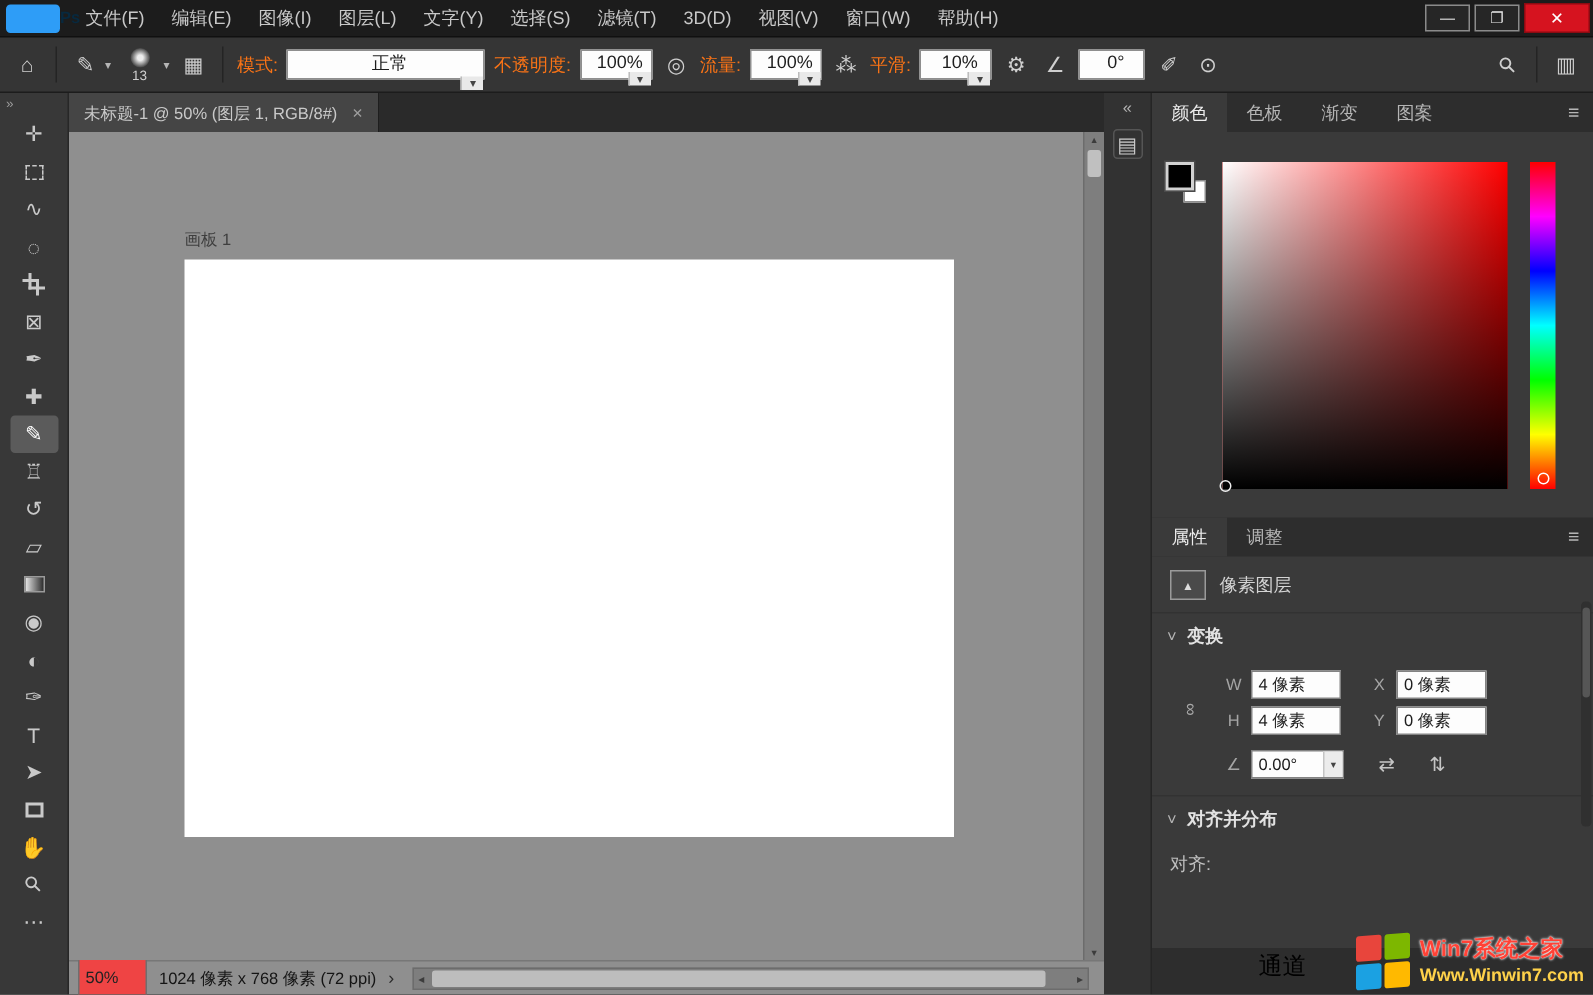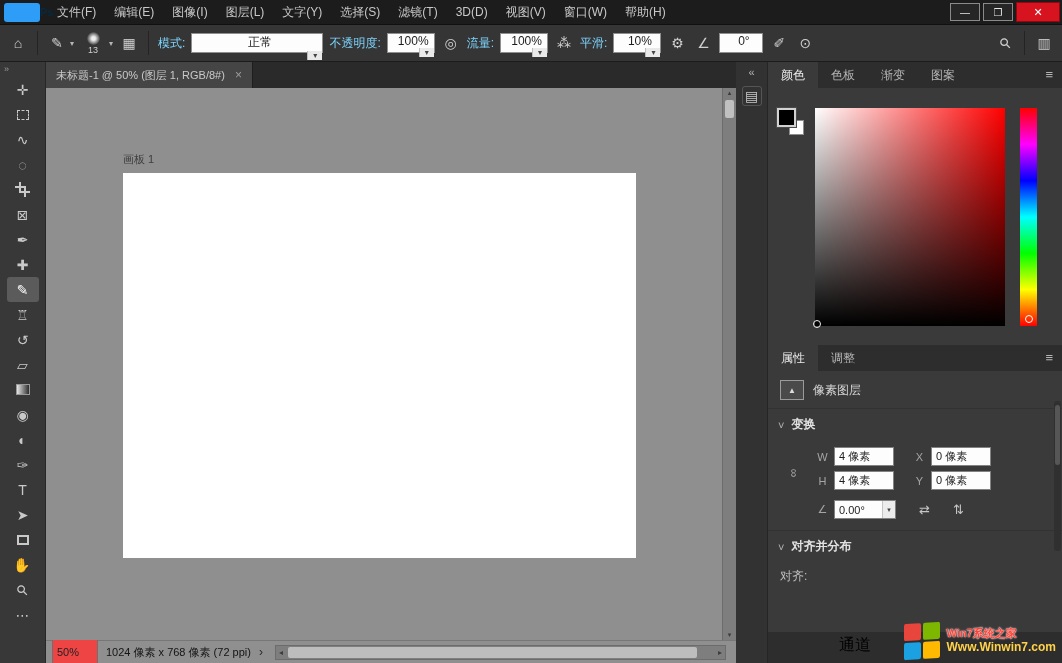--- a/index.html
+++ b/index.html
@@ -12,21 +12,21 @@
   .ps-logo { width:21px; height:19px; margin:0 8px 0 4px; background:#2e9df7; color:#07293f; font-weight:bold; font-size:11px; border-radius:3px; display:grid; place-items:center;padding-left:36px; }
   .menus { display:flex; height:24px; }
   .menu-item { padding:0 9px; line-height:24px; cursor:default; }
   .win-buttons { margin-left:auto; display:flex; align-items:center; gap:3px; padding-right:2px; }
   .win-btn { width:30px; height:18px; border:1px solid #8a8a8a; background:#262626; color:#e6e6e6; font-size:10px; display:grid; place-items:center; }
   .win-btn.close { width:44px; height:20px; background:#d6131f; border-color:#8c0b12; color:#fff; font-size:11px; }
 
   
   .optionsbar { position:absolute; left:0; top:24px; width:1062px; height:38px; background:#353535; border-top:1px solid #101010; border-bottom:1px solid #1c1c1c; display:flex; align-items:center; gap:6px; padding:0 8px; color:#cfcfcf; font-size:12px; white-space:nowrap; overflow:hidden; }
   .ob-icon { min-width:20px; text-align:center; font-size:14px; color:#cfcfcf; }
-  .ob-label { color:#7dd3fc; }
+  .ob-label { color:#f97316; }
   .ob-divider { width:1px; height:24px; background:#242424; margin:0 3px; }
   .dd { font-size:8px; color:#b5b5b5; margin-left:-3px; }
   .brush-preview { display:flex; flex-direction:column; align-items:center; width:26px; line-height:1; }
   .brush-preview .dot { width:13px; height:13px; border-radius:50%; background:radial-gradient(circle,#ededed 20%,rgba(53,53,53,0) 75%); }
   .brush-preview .bsize { font-size:9px; color:#cfcfcf; margin-top:1px; }
   .combo { height:20px; background:#fdfdfd; border:1px solid #8e8e8e; color:#1d1d1d; display:flex; align-items:center; padding-left:5px; font-size:12px;flex-direction:column; }
   .combo .combo-arrow { margin-left:auto; width:15px; height:100%; background:#e9e9e9; border-left:1px solid #bdbdbd; color:#444; font-size:8px; display:grid; place-items:center; }
   .w132 { width:132px; } .w48 { width:48px; } .w44 { width:44px; }
   .mag { transform:rotate(-45deg); }
   .ob-spacer { flex:1; }
@@ -112,21 +112,21 @@
   .bottom-tabs { height:31px; background:#2d2d2d; display:flex; flex:none; align-items:flex-start; }
   .bottom-tabs .panel-tab { height:26px; }
   .bottom-tabs .panel-tab.active { box-shadow:0 5px 0 #3a3a3a;margin-top:40px; }
 
   
   .watermark { position:absolute; right:6px; bottom:4px; display:flex; align-items:center; gap:7px; z-index:60; }
   .wm-flag { width:36px; height:36px; display:grid; grid-template-columns:1fr 1fr; grid-template-rows:1fr 1fr; gap:2px; transform:skewY(-4deg); }
   .wm-flag i { border-radius:2px; }
   .wm-red { background:#e8453c; } .wm-green { background:#7db700; } .wm-blue { background:#1ba1e2; } .wm-yellow { background:#ffb900; }
   .wm-text { display:flex; flex-direction:column; line-height:1.25; }
-  .wm-title { color:#ff4236; font-size:11px; font-weight:bold; text-shadow:0 0 2px #fff, 0 0 1px #fff; }
+  .wm-title { color:#ff4236; font-size:15px; font-weight:bold; text-shadow:0 0 2px #fff, 0 0 1px #fff; }
   .wm-url { color:#ffd24a; font-size:12px; font-weight:bold; }
 </style>
 </head>
 <body>
 
 <div id="app">
 
   <div class="titlebar">
     <div class="ps-logo">Ps</div>
     <div class="menus">

